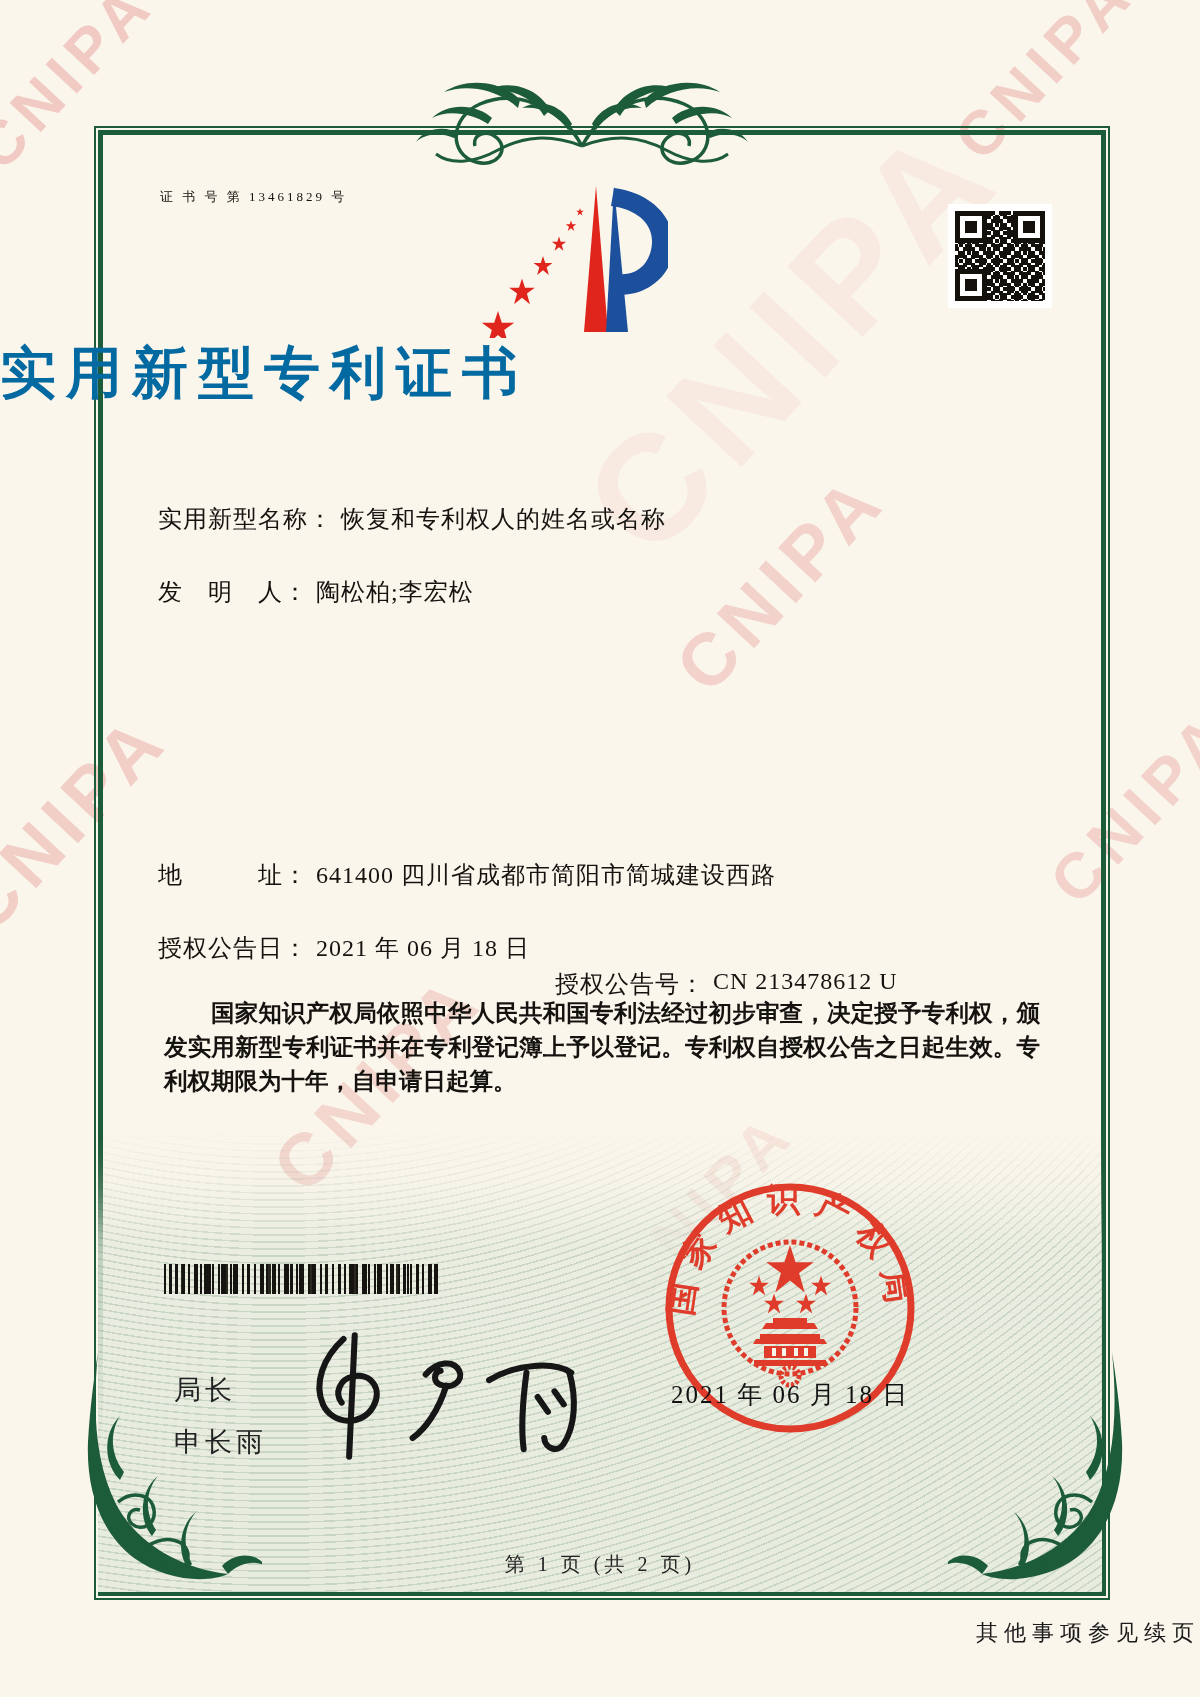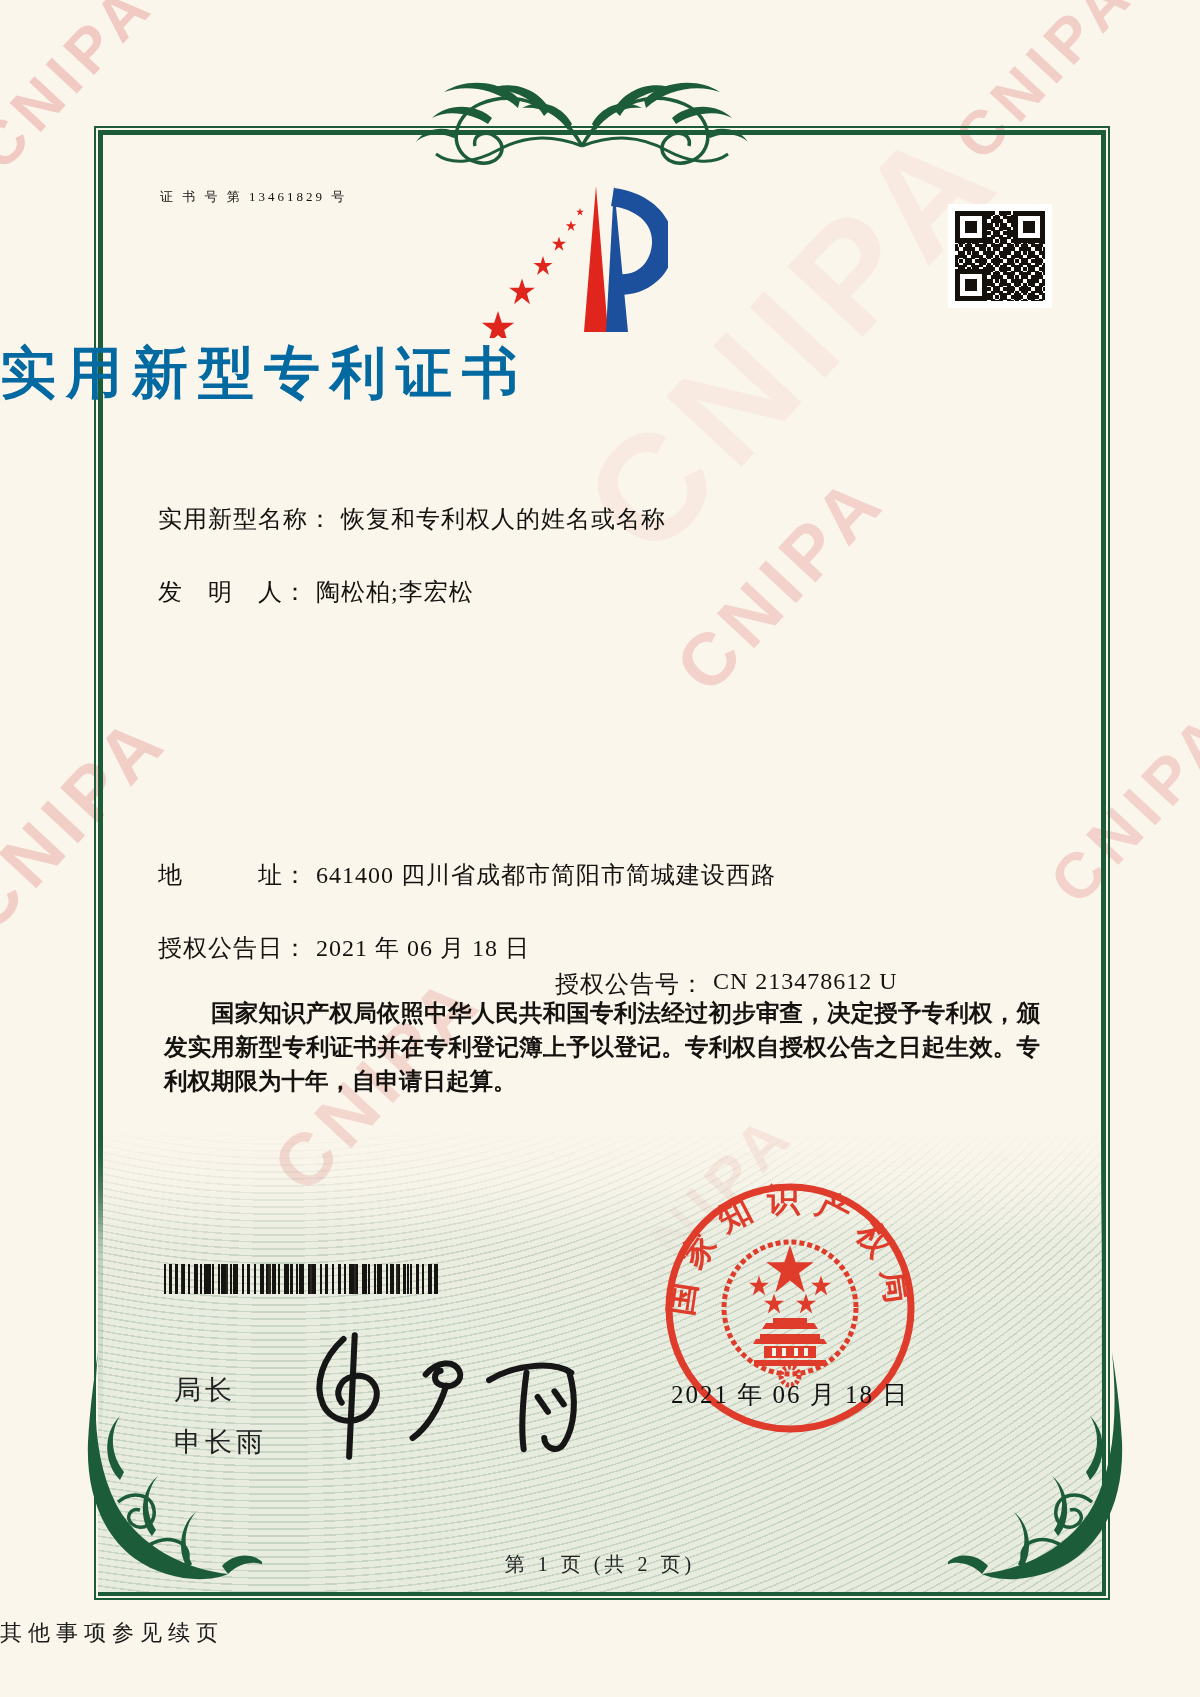--- a/index.html
+++ b/index.html
@@ -76,21 +76,21 @@
   .autograph{position:absolute;left:285px;top:1326px;z-index:2;}
 
   
   .seal{position:absolute;left:652px;top:1170px;z-index:3;opacity:.93;}
   .seal-date{position:absolute;left:652px;top:1378px;width:276px;text-align:center;font-size:25px;
              letter-spacing:2px;color:#111;z-index:4;}
 
   
   .pageno{position:absolute;left:0;width:100%;top:1551px;text-align:center;font-size:20px;
           letter-spacing:4px;color:#222;z-index:2;}
-  .contnote{position:absolute;left:0;width:100%;top:1618px;text-align:left;font-size:22px;
+  .contnote{position:absolute;left:0;width:100%;top:1618px;text-align:right;font-size:22px;
             letter-spacing:6px;color:#1b1b1b;z-index:2;}
 </style>
 </head>
 <body>
 
 <div class="page">
 
   <div class="wm" style="left:-50px;top:40px;font-size:62px;opacity:.55">CNIPA</div>
   <div class="wm" style="left:930px;top:30px;font-size:62px;opacity:.5">CNIPA</div>
   <div class="wm" style="left:530px;top:250px;font-size:150px;opacity:.14;letter-spacing:14px">CNIPA</div>

